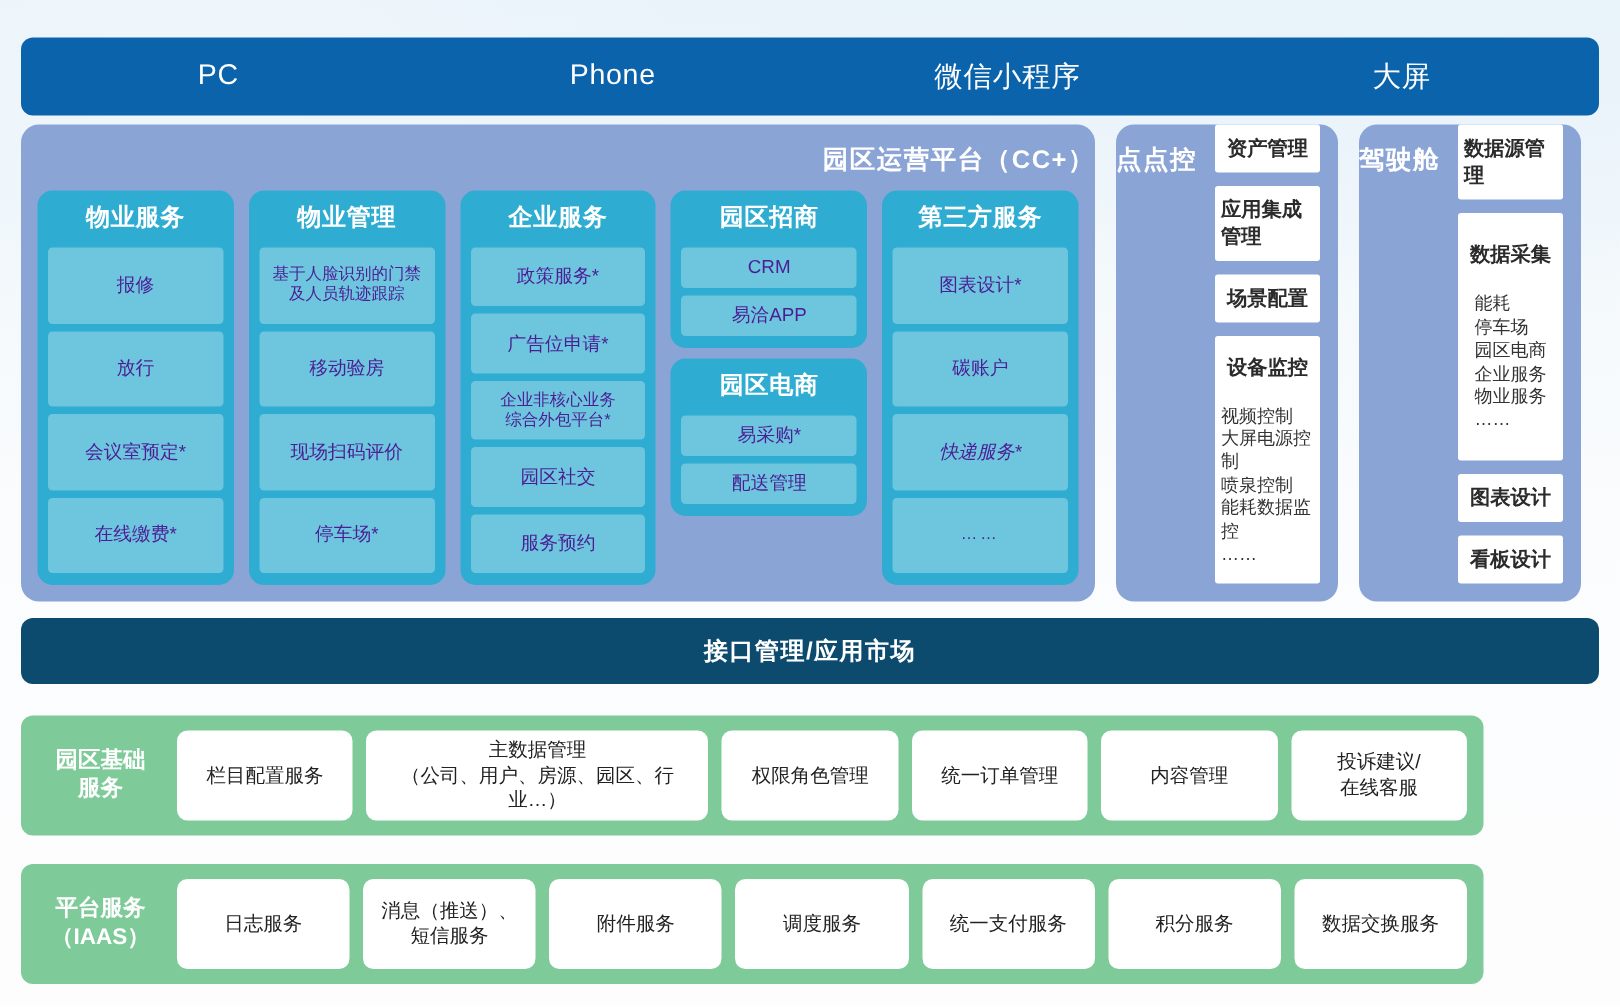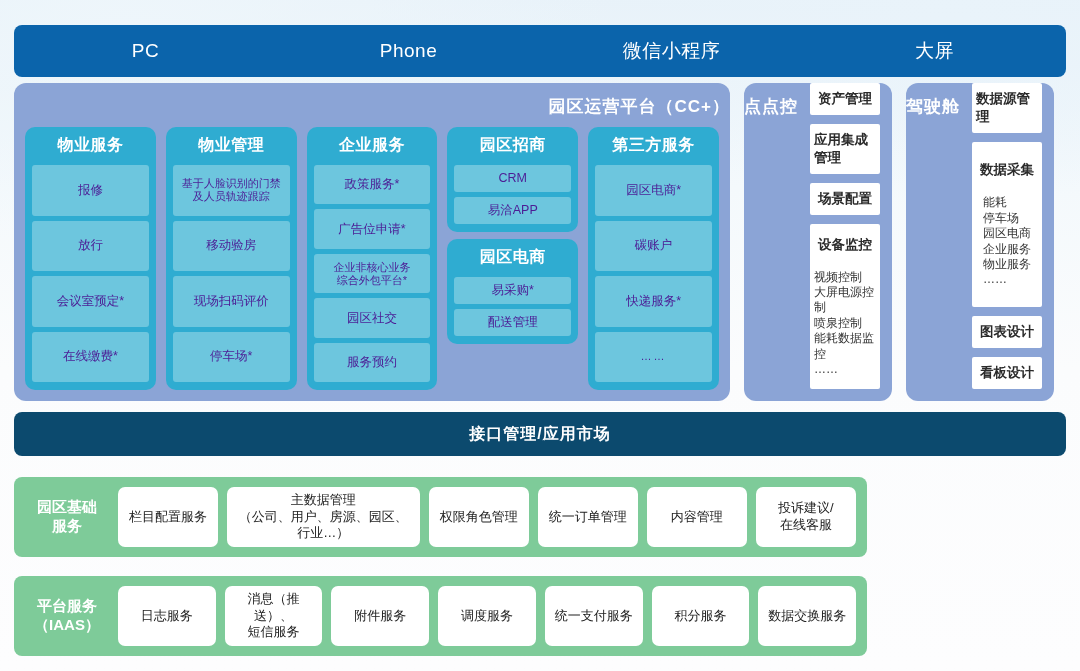--- a/index.html
+++ b/index.html
@@ -78,21 +78,21 @@
   
   .iface-bar{
     position:absolute;left:14px;top:412px;width:1052px;height:44px;
     background:#0c4a6e;border-radius:8px;
     display:flex;align-items:center;justify-content:center;
     color:#ffffff;font-size:16px;font-weight:bold;letter-spacing:1px;
   }
 
   
   .green-row{
-    position:absolute;left:14px;width:853px;
+    position:absolute;left:14px;width:975px;
     background:#7ecb99;border-radius:8px;box-sizing:border-box;
     display:flex;align-items:center;padding:10px 11px;gap:9px;
   }
   .green-row.base{top:477px;height:80px;}
   .green-row.iaas{top:576px;height:80px;}
   .green-label{
     color:#ffffff;font-size:15px;font-weight:bold;text-align:center;
     line-height:1.25;width:84px;flex:0 0 84px;
   }
   .g-card{
@@ -156,23 +156,23 @@
             </div>
             <div class="group">
               <div class="group-title">园区电商</div>
               <div class="chip">易采购*</div>
               <div class="chip">配送管理</div>
             </div>
           </div>
           <div class="cc-col">
             <div class="group fill">
               <div class="group-title">第三方服务</div>
-              <div class="chip" style="flex: 1 1 0%;">园区电商*</div>
+              <div class="chip" style="flex: 1 1 0%;">图表设计*</div>
               <div class="chip" style="flex: 1 1 0%;">碳账户</div>
-              <div class="chip" style="flex: 1 1 0%;">快递服务*</div>
+              <div class="chip" style="flex: 1 1 0%; font-style: italic;">快递服务*</div>
               <div class="chip dots" style="flex: 1 1 0%;">……</div>
             </div>
           </div>
         </div>
     </div>
 
     <div class="panel sm-panel">
       <div class="panel-title">点点控</div>
       <div class="sm-body" id="ddk-body">
           <div class="white-card">

